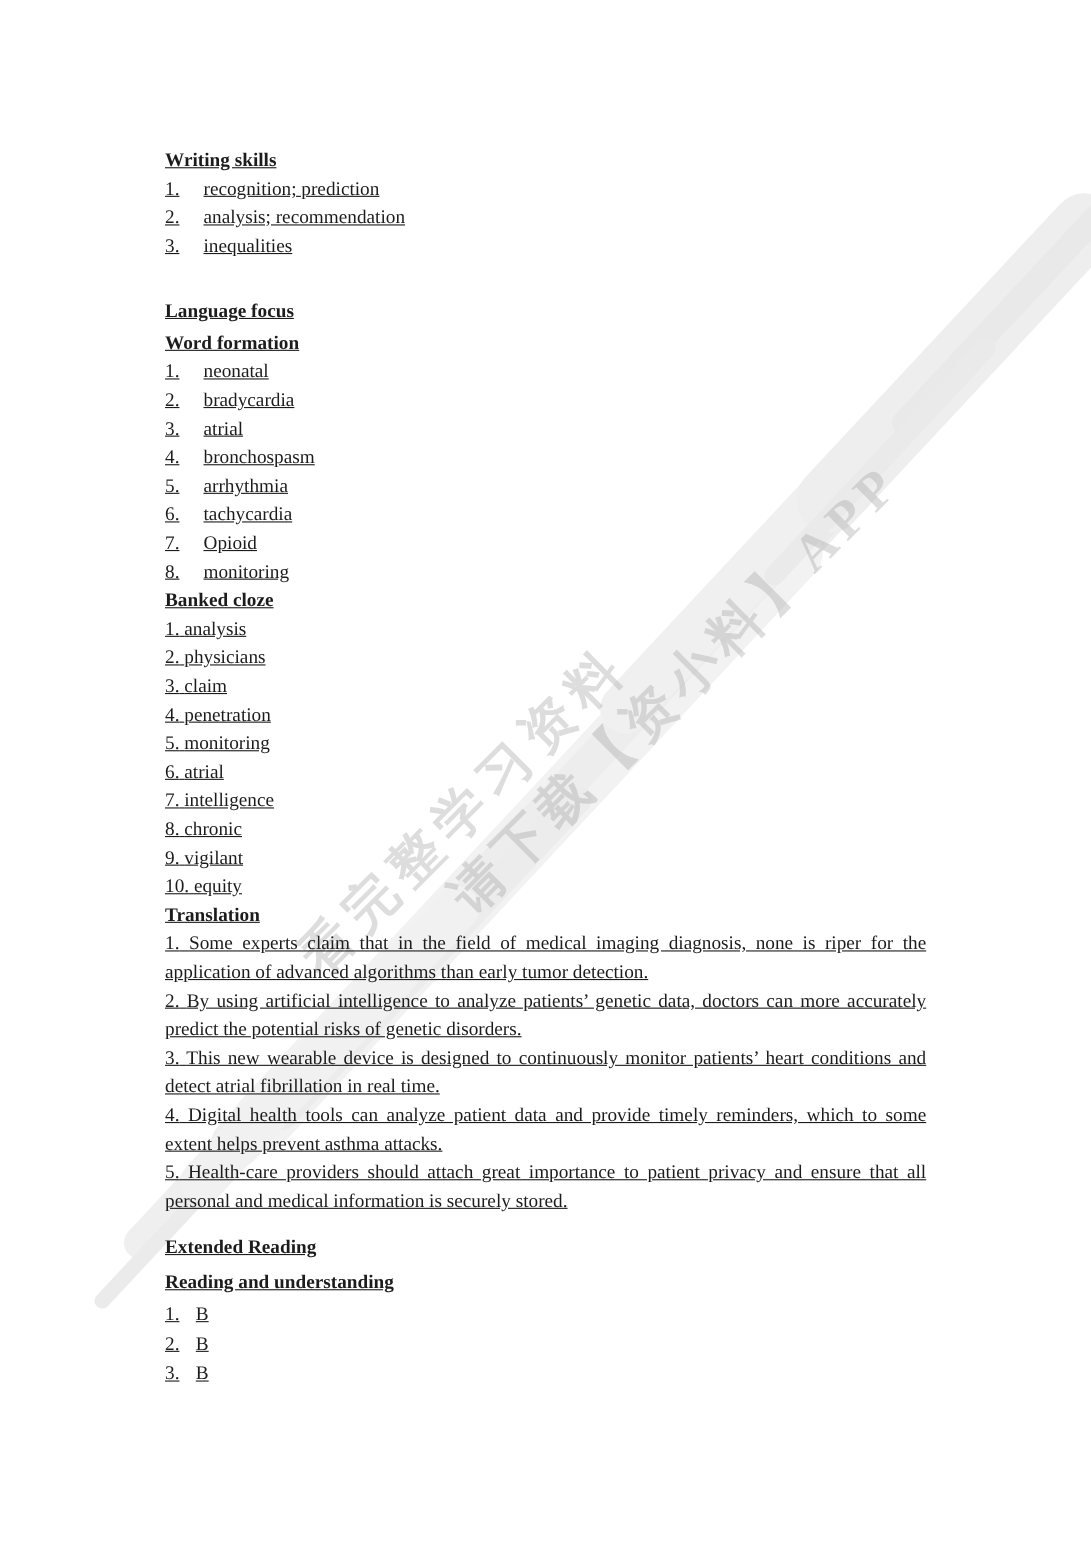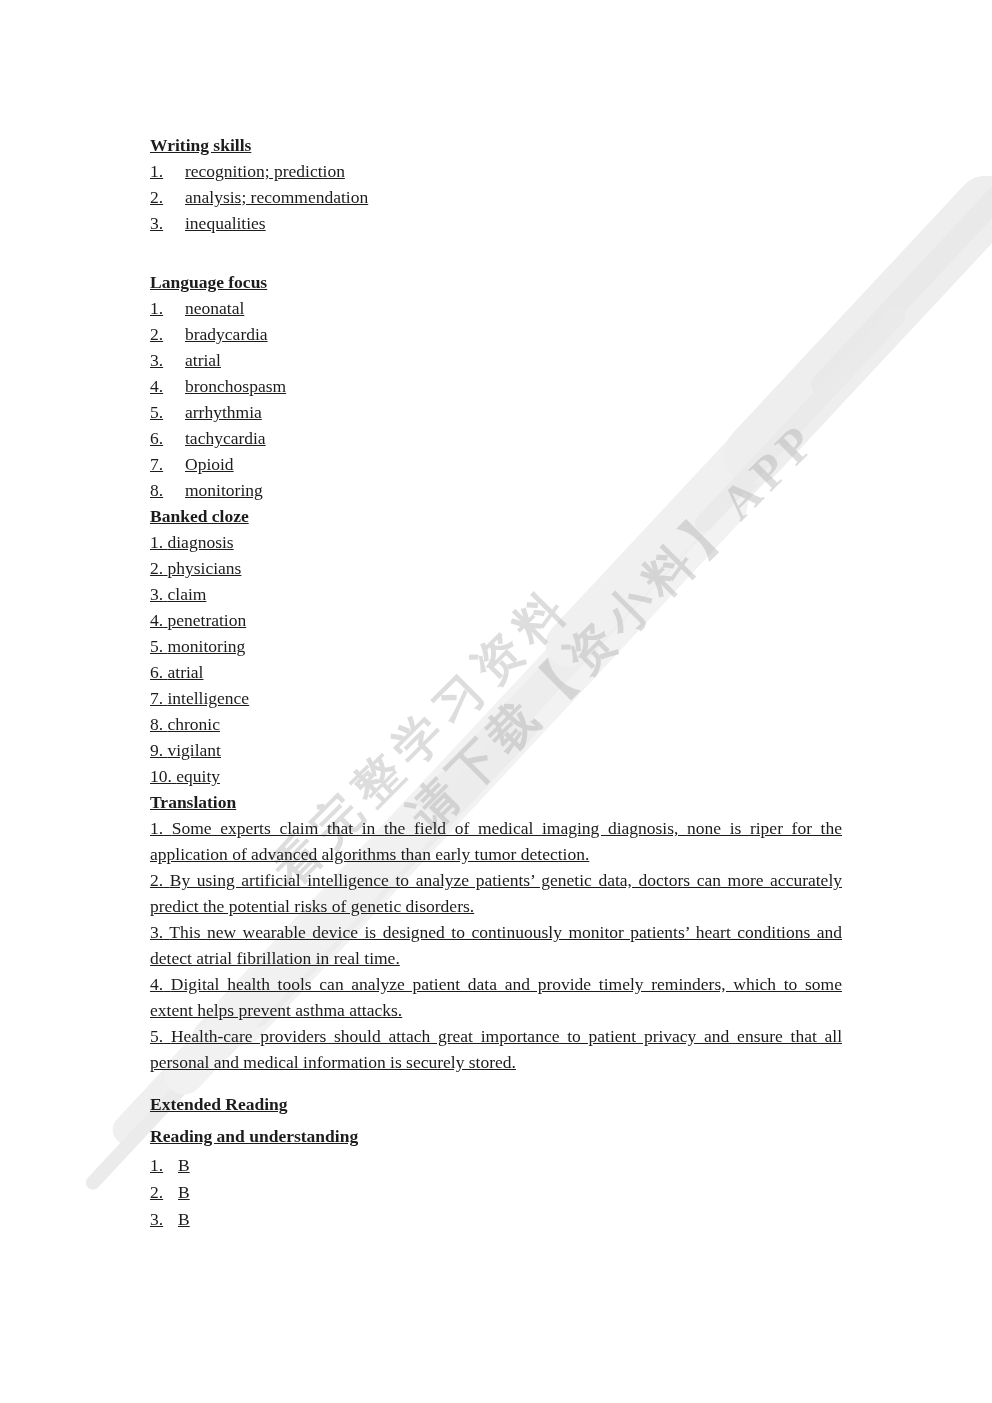--- a/index.html
+++ b/index.html
@@ -105,20 +105,21 @@
       </div>
 
       <div class="row">
         <span class="num">3.</span>
         <span>inequalities</span>
       </div>
     </div>
 
   <div class="heading gap-large">Language focus</div>
 
+  <div class="heading gap-small">Word formation</div>
   <div class="num-list">
 
       <div class="row">
         <span class="num">1.</span>
         <span>neonatal</span>
       </div>
 
       <div class="row">
         <span class="num">2.</span>
         <span>bradycardia</span>
@@ -152,21 +153,21 @@
       <div class="row">
         <span class="num">8.</span>
         <span>monitoring</span>
       </div>
     </div>
 
   <div class="heading">Banked cloze</div>
   <div>
 
       <div class="bc-row">
-        <span>1.</span> <span>diagnosis</span>
+        <span>1.</span> <span>analysis</span>
       </div>
 
       <div class="bc-row">
         <span>2.</span> <span>physicians</span>
       </div>
 
       <div class="bc-row">
         <span>3.</span> <span>claim</span>
       </div>
 

